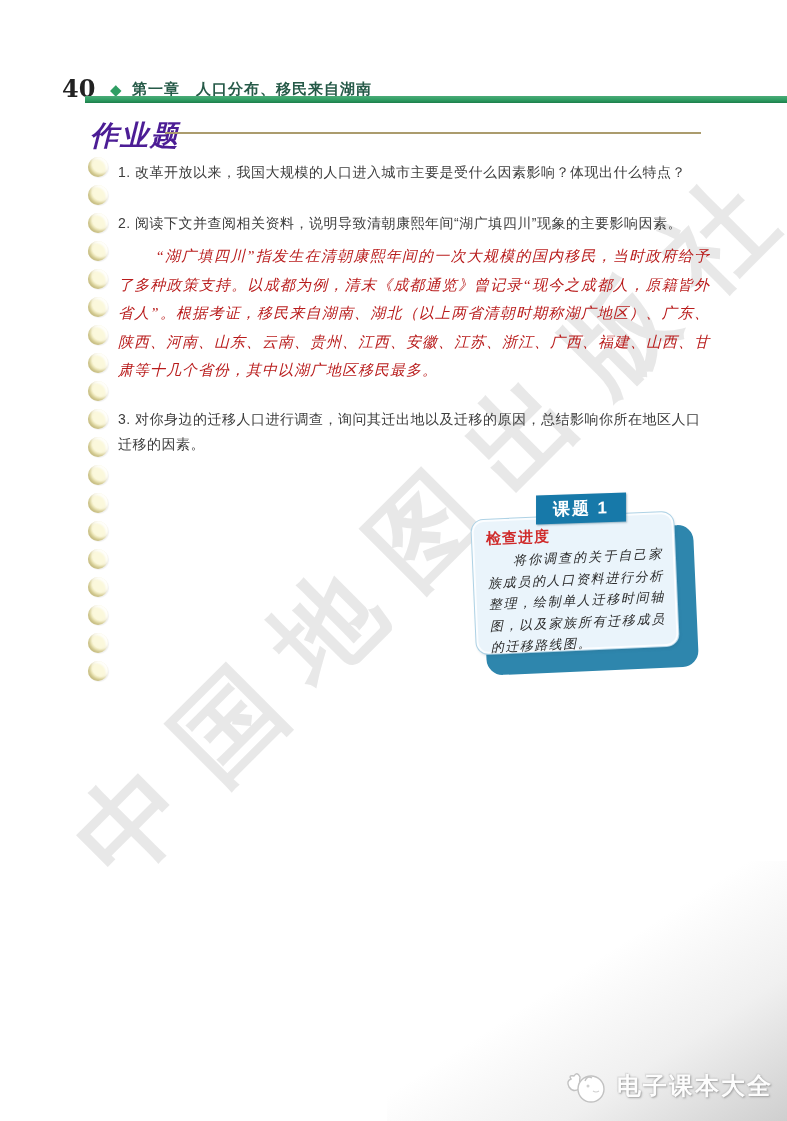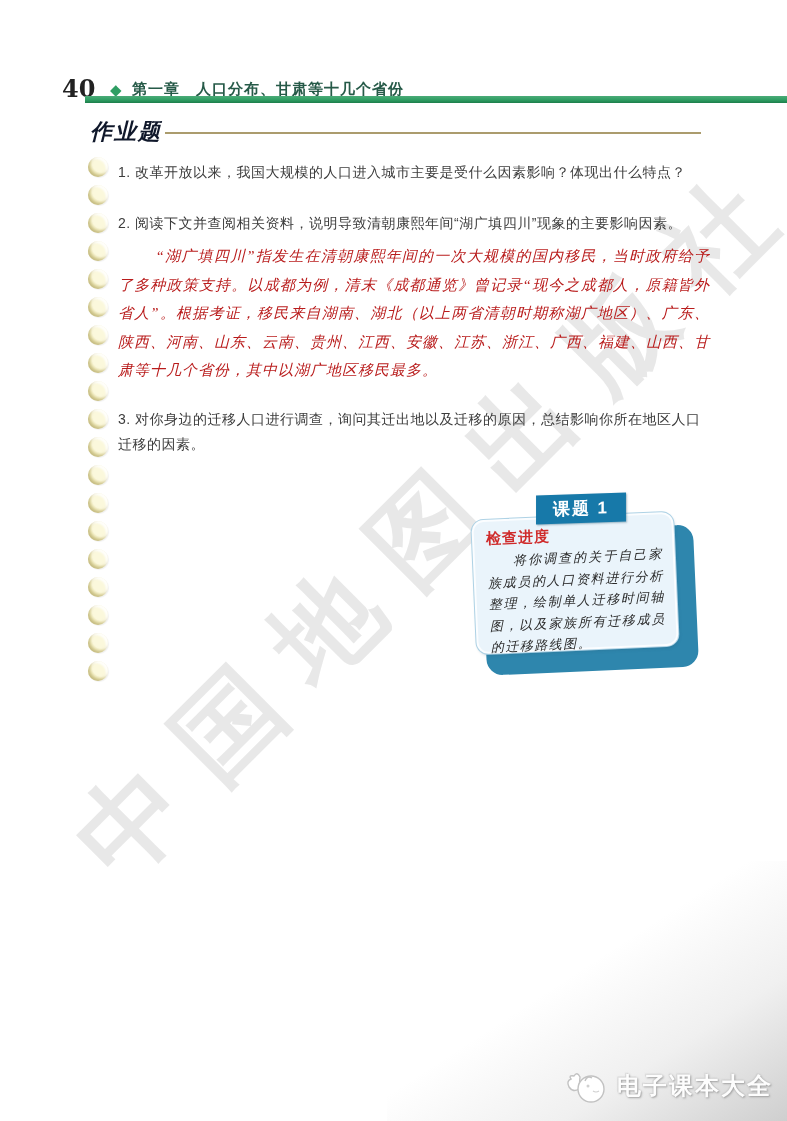--- a/index.html
+++ b/index.html
@@ -46,21 +46,21 @@
     position:absolute; left:85px; top:96px; width:702px; height:7px;
     background:linear-gradient(to bottom,#4cab78 0%,#2f9e63 55%,#1c7e4b 100%);
     z-index:1;
   }
 
   
   .section-title {
     position:absolute; left:90px; top:117px;
     font-family:Liberation Serif, serif;
     font-style:italic; font-weight:bold;
-    font-size:22px; color:#0f172a; letter-spacing:2px;
+    font-size:28px; color:#4c1d95; letter-spacing:2px;
     z-index:1;
   }
   .section-rule {
     position:absolute; left:165px; top:132px; width:536px; height:2px;
     background:#ab9c6d; z-index:1;
   }
 
   
   .dots {
     position:absolute; left:88px; top:157px;
@@ -151,21 +151,21 @@
 </style>
 </head>
 <body>
 
 <div class="page">
 
   <div class="watermark">中国地图出版社</div>
 
   <div class="page-num">40</div>
   <div class="diamond">◆</div>
-  <div class="chapter-title">第一章　人口分布、甘肃等十几个省份</div>
+  <div class="chapter-title">第一章　人口分布、移民来自湖南</div>
   <div class="green-bar"></div>
 
   <div class="section-title">作业题</div>
   <div class="section-rule"></div>
 
   <div class="dots">
       <div class="dot"></div>
       <div class="dot"></div>
       <div class="dot"></div>
       <div class="dot"></div>

